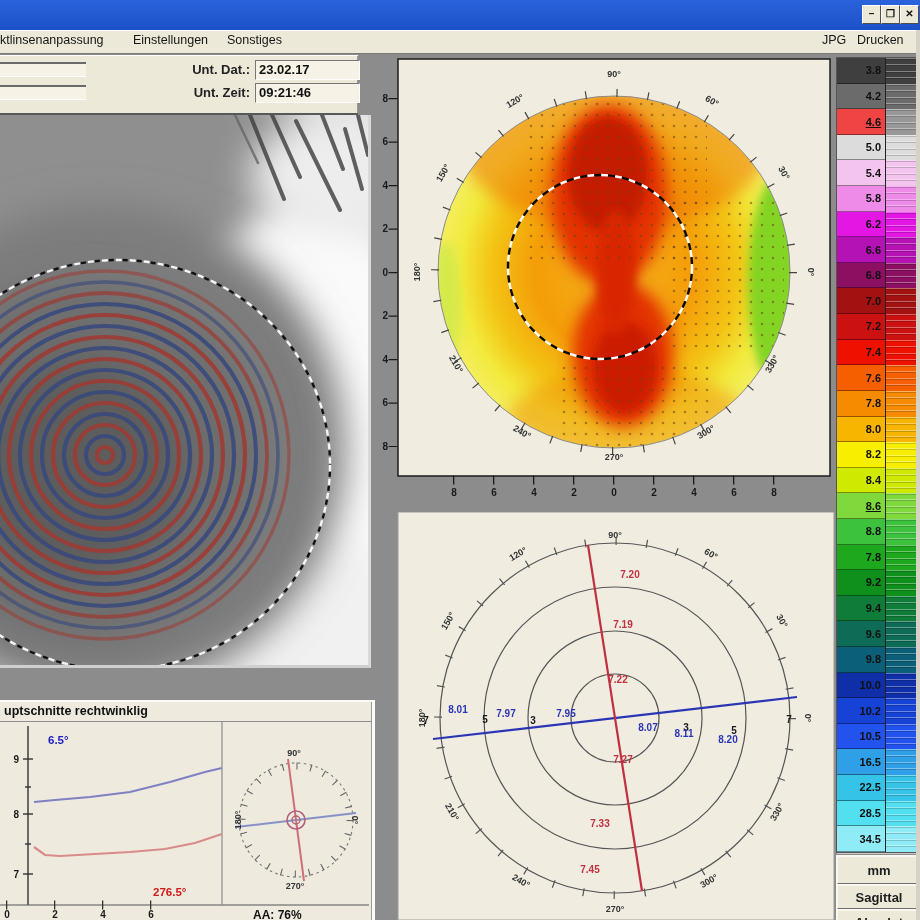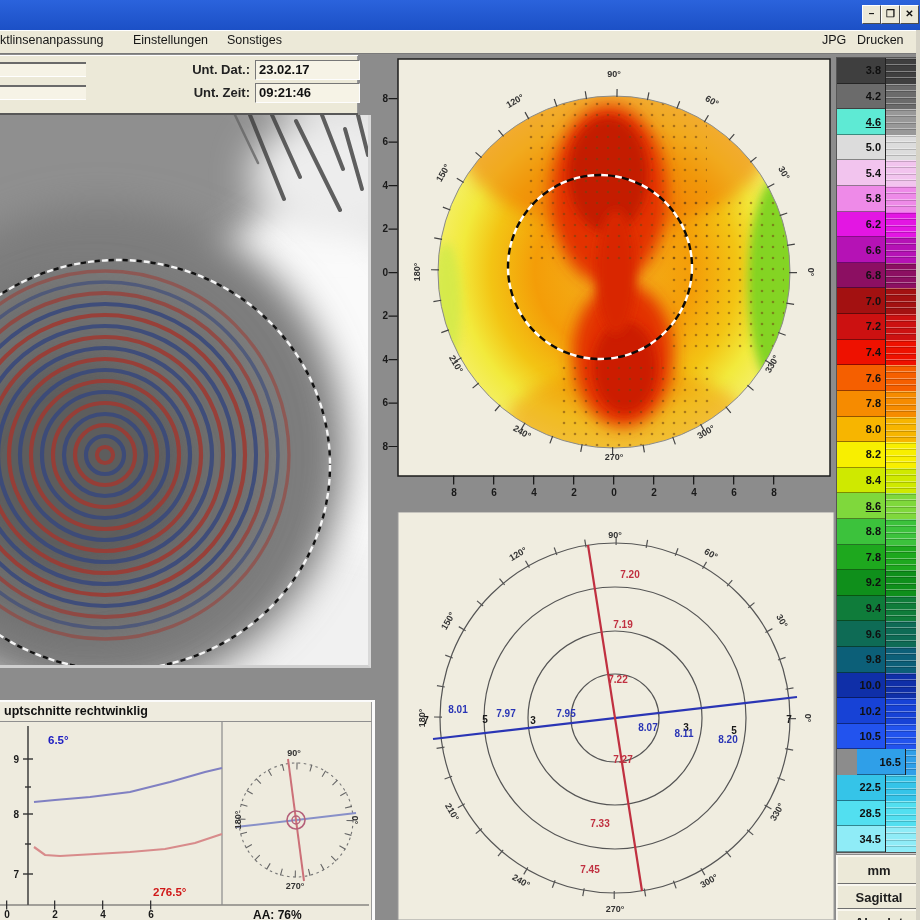--- a/index.html
+++ b/index.html
@@ -263,21 +263,21 @@
 <div class="abs scale">
   <div class="sc-row">
       <div class="sc-label" style="background: rgb(63, 63, 63);">3.8</div>
       <div class="sc-strip" style="background: rgb(63, 63, 63);"></div>
     </div>
   <div class="sc-row">
       <div class="sc-label" style="background: rgb(107, 107, 107);">4.2</div>
       <div class="sc-strip" style="background: rgb(107, 107, 107);"></div>
     </div>
   <div class="sc-row">
-      <div class="sc-label" style="background: #5eead4; text-decoration: underline;">4.6</div>
+      <div class="sc-label" style="background: #ef4444; text-decoration: underline;">4.6</div>
       <div class="sc-strip" style="background: rgb(152, 152, 152);"></div>
     </div>
   <div class="sc-row">
       <div class="sc-label" style="background: rgb(220, 220, 220);">5.0</div>
       <div class="sc-strip" style="background: rgb(220, 220, 220);"></div>
     </div>
   <div class="sc-row">
       <div class="sc-label" style="background: rgb(242, 196, 238);">5.4</div>
       <div class="sc-strip" style="background: rgb(242, 196, 238);"></div>
     </div>
@@ -363,21 +363,21 @@
     </div>
   <div class="sc-row">
       <div class="sc-label" style="background: rgb(23, 66, 214);">10.2</div>
       <div class="sc-strip" style="background: rgb(23, 66, 214);"></div>
     </div>
   <div class="sc-row">
       <div class="sc-label" style="background: rgb(34, 83, 238);">10.5</div>
       <div class="sc-strip" style="background: rgb(34, 83, 238);"></div>
     </div>
   <div class="sc-row">
-      <div class="sc-label" style="background: rgb(47, 159, 232); margin-left: 20px;">16.5</div>
+      <div class="sc-label" style="background: rgb(47, 159, 232);">16.5</div>
       <div class="sc-strip" style="background: rgb(47, 159, 232);"></div>
     </div>
   <div class="sc-row">
       <div class="sc-label" style="background: rgb(53, 196, 232);">22.5</div>
       <div class="sc-strip" style="background: rgb(53, 196, 232);"></div>
     </div>
   <div class="sc-row">
       <div class="sc-label" style="background: rgb(82, 223, 240);">28.5</div>
       <div class="sc-strip" style="background: rgb(82, 223, 240);"></div>
     </div>

